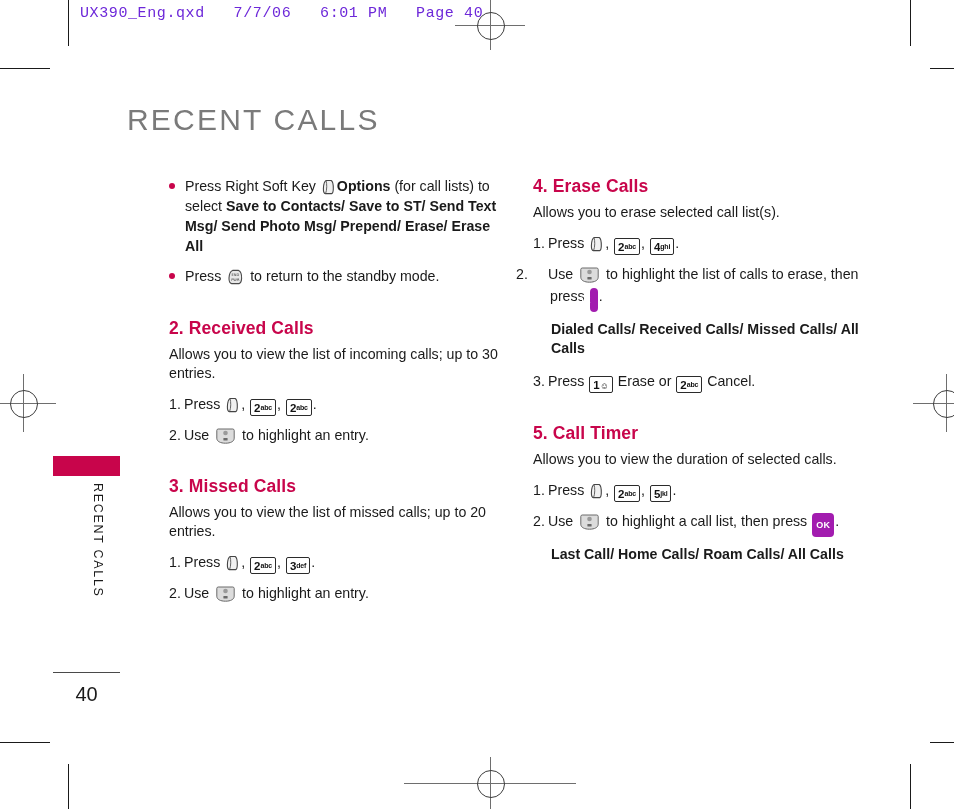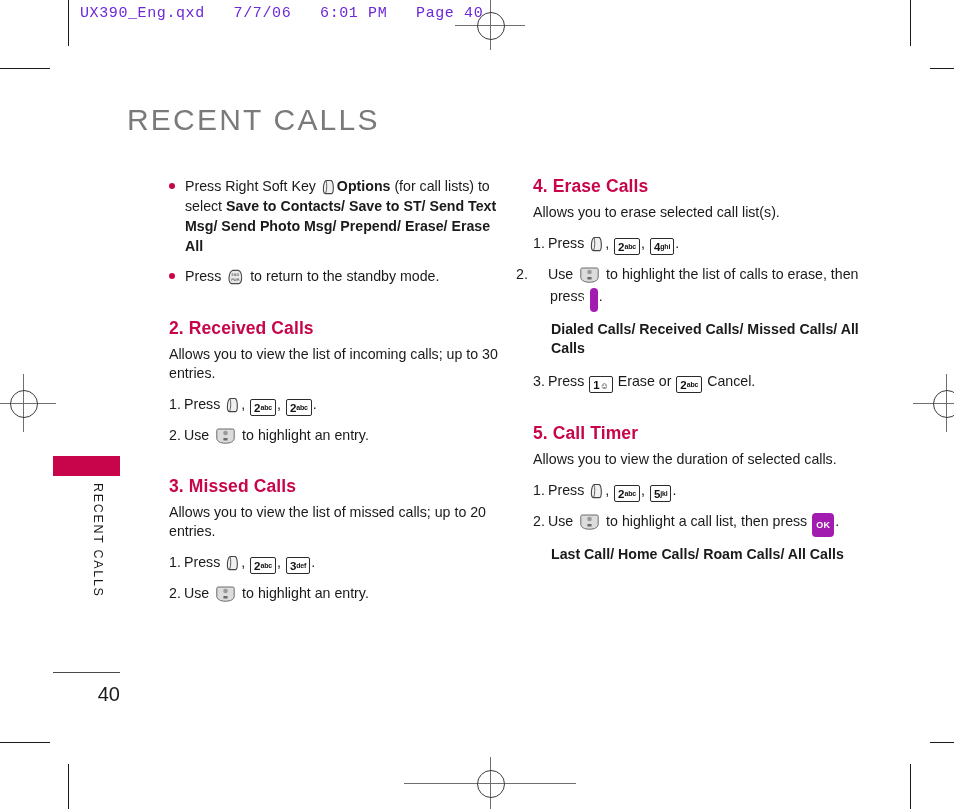--- a/index.html
+++ b/index.html
@@ -46,21 +46,21 @@
     width:18px;
     font-size:12.5px;letter-spacing:1.7px;
     color:#1a1a1a;
     white-space:nowrap;
     transform-origin:left top;
     transform:rotate(90deg);
   }
   .foot-rule{position:absolute;left:53px;top:672px;width:67px;height:1px;background:#4a4a4a;}
   .pageno{
     position:absolute;left:53px;top:683px;width:67px;
-    text-align:right;
+    text-align:center;
     font-size:20px;color:#1a1a1a;
     font-family:"Liberation Sans", sans-serif;
   }
 
   
   .doc-title{
     position:absolute;left:127px;top:103px;
     font-size:30px;letter-spacing:2.2px;color:#7a7a7a;
     font-weight:400;
   }

